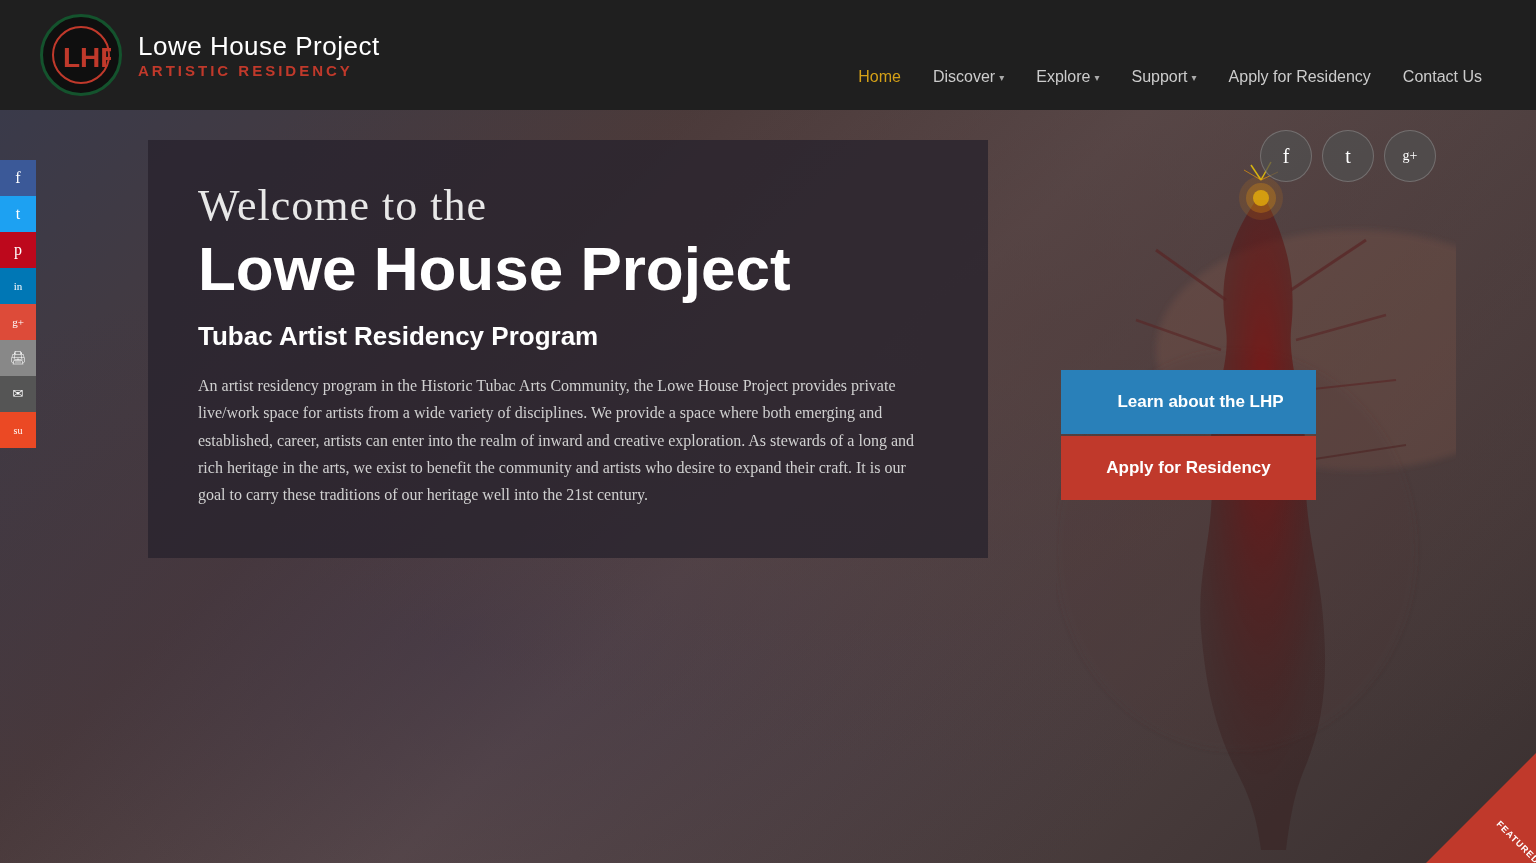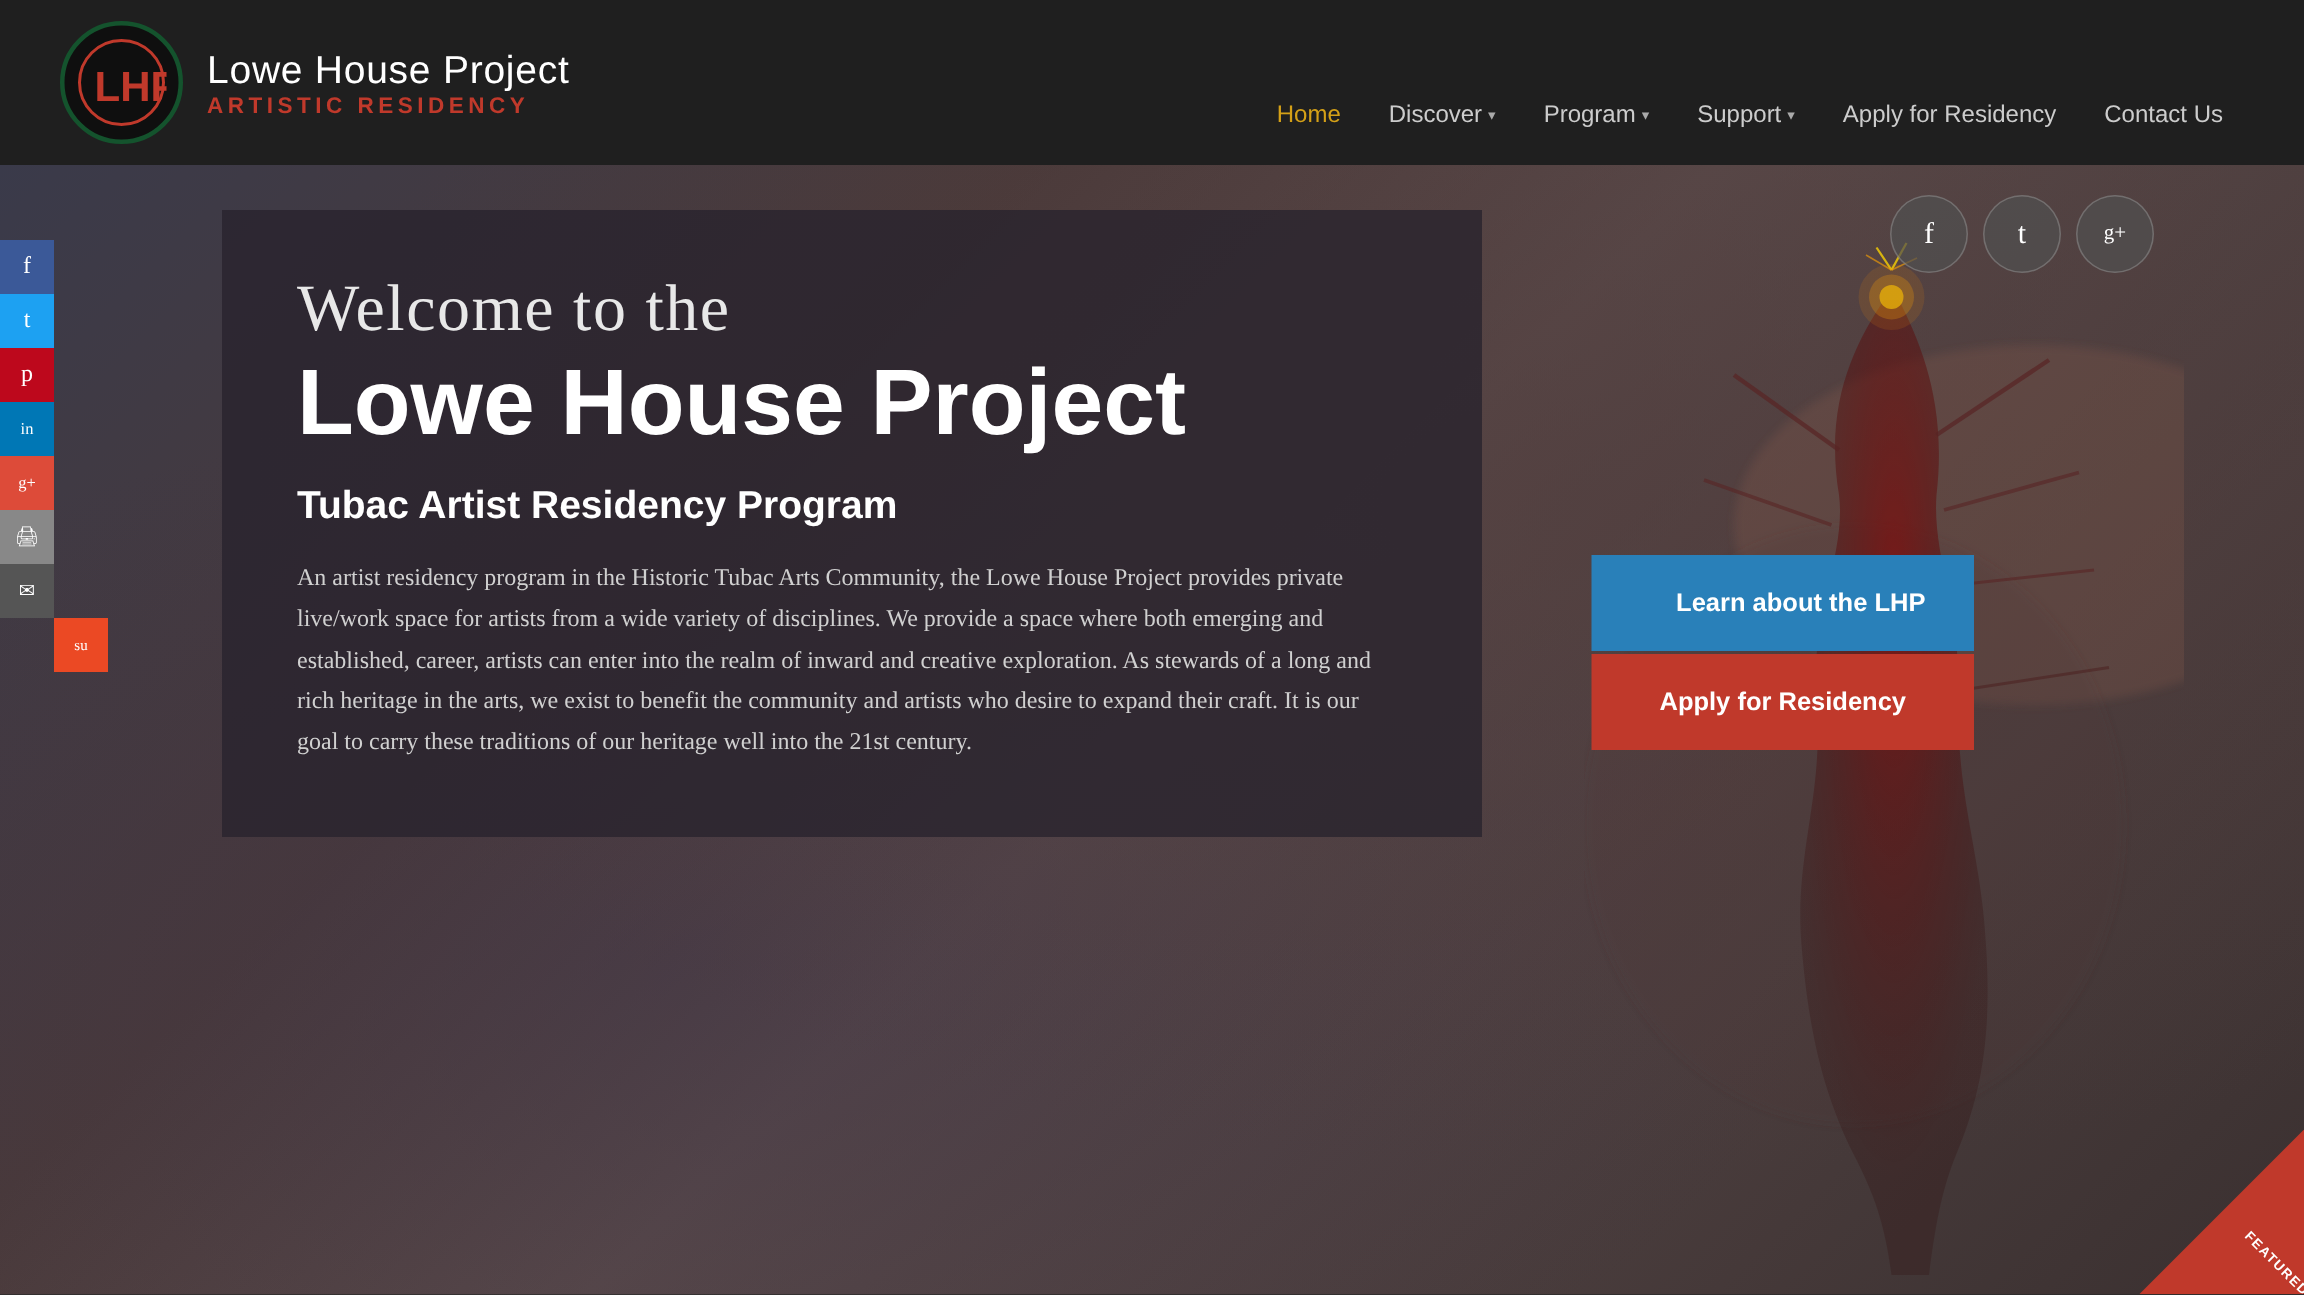--- a/index.html
+++ b/index.html
@@ -113,21 +113,21 @@
       font-size: 16px;
       color: white;
     }
     .social-btn.fb { background: #3b5998; }
     .social-btn.tw { background: #1da1f2; }
     .social-btn.pt { background: #bd081c; }
     .social-btn.li { background: #0077b5; }
     .social-btn.gp { background: #dd4b39; }
     .social-btn.pr { background: #888; }
     .social-btn.em { background: #555; }
-    .social-btn.su { background: #ff6600; margin-left: 36px; }
+    .social-btn.su { background: #ff6600; }
 
     
     .content-box {
       position: relative;
       margin-left: 148px;
       margin-top: 30px;
       max-width: 840px;
       padding: 40px 70px 50px 50px;
       background: rgba(40, 35, 45, 0.78);
       z-index: 10;
@@ -265,21 +265,21 @@
     </div>
   </div>
 
   <nav class="nav">
     <a class="nav-item active">Home</a>
     <a class="nav-item">
       <span>Discover</span>
       <span class="nav-dropdown-arrow">▾</span>
     </a>
     <a class="nav-item">
-      <span>Program</span>
+      <span>Explore</span>
       <span class="nav-dropdown-arrow">▾</span>
     </a>
     <a class="nav-item">
       <span>Support</span>
       <span class="nav-dropdown-arrow">▾</span>
     </a>
     <a class="nav-item">Apply for Residency</a>
     <a class="nav-item">Contact Us</a>
   </nav>
 </div>

